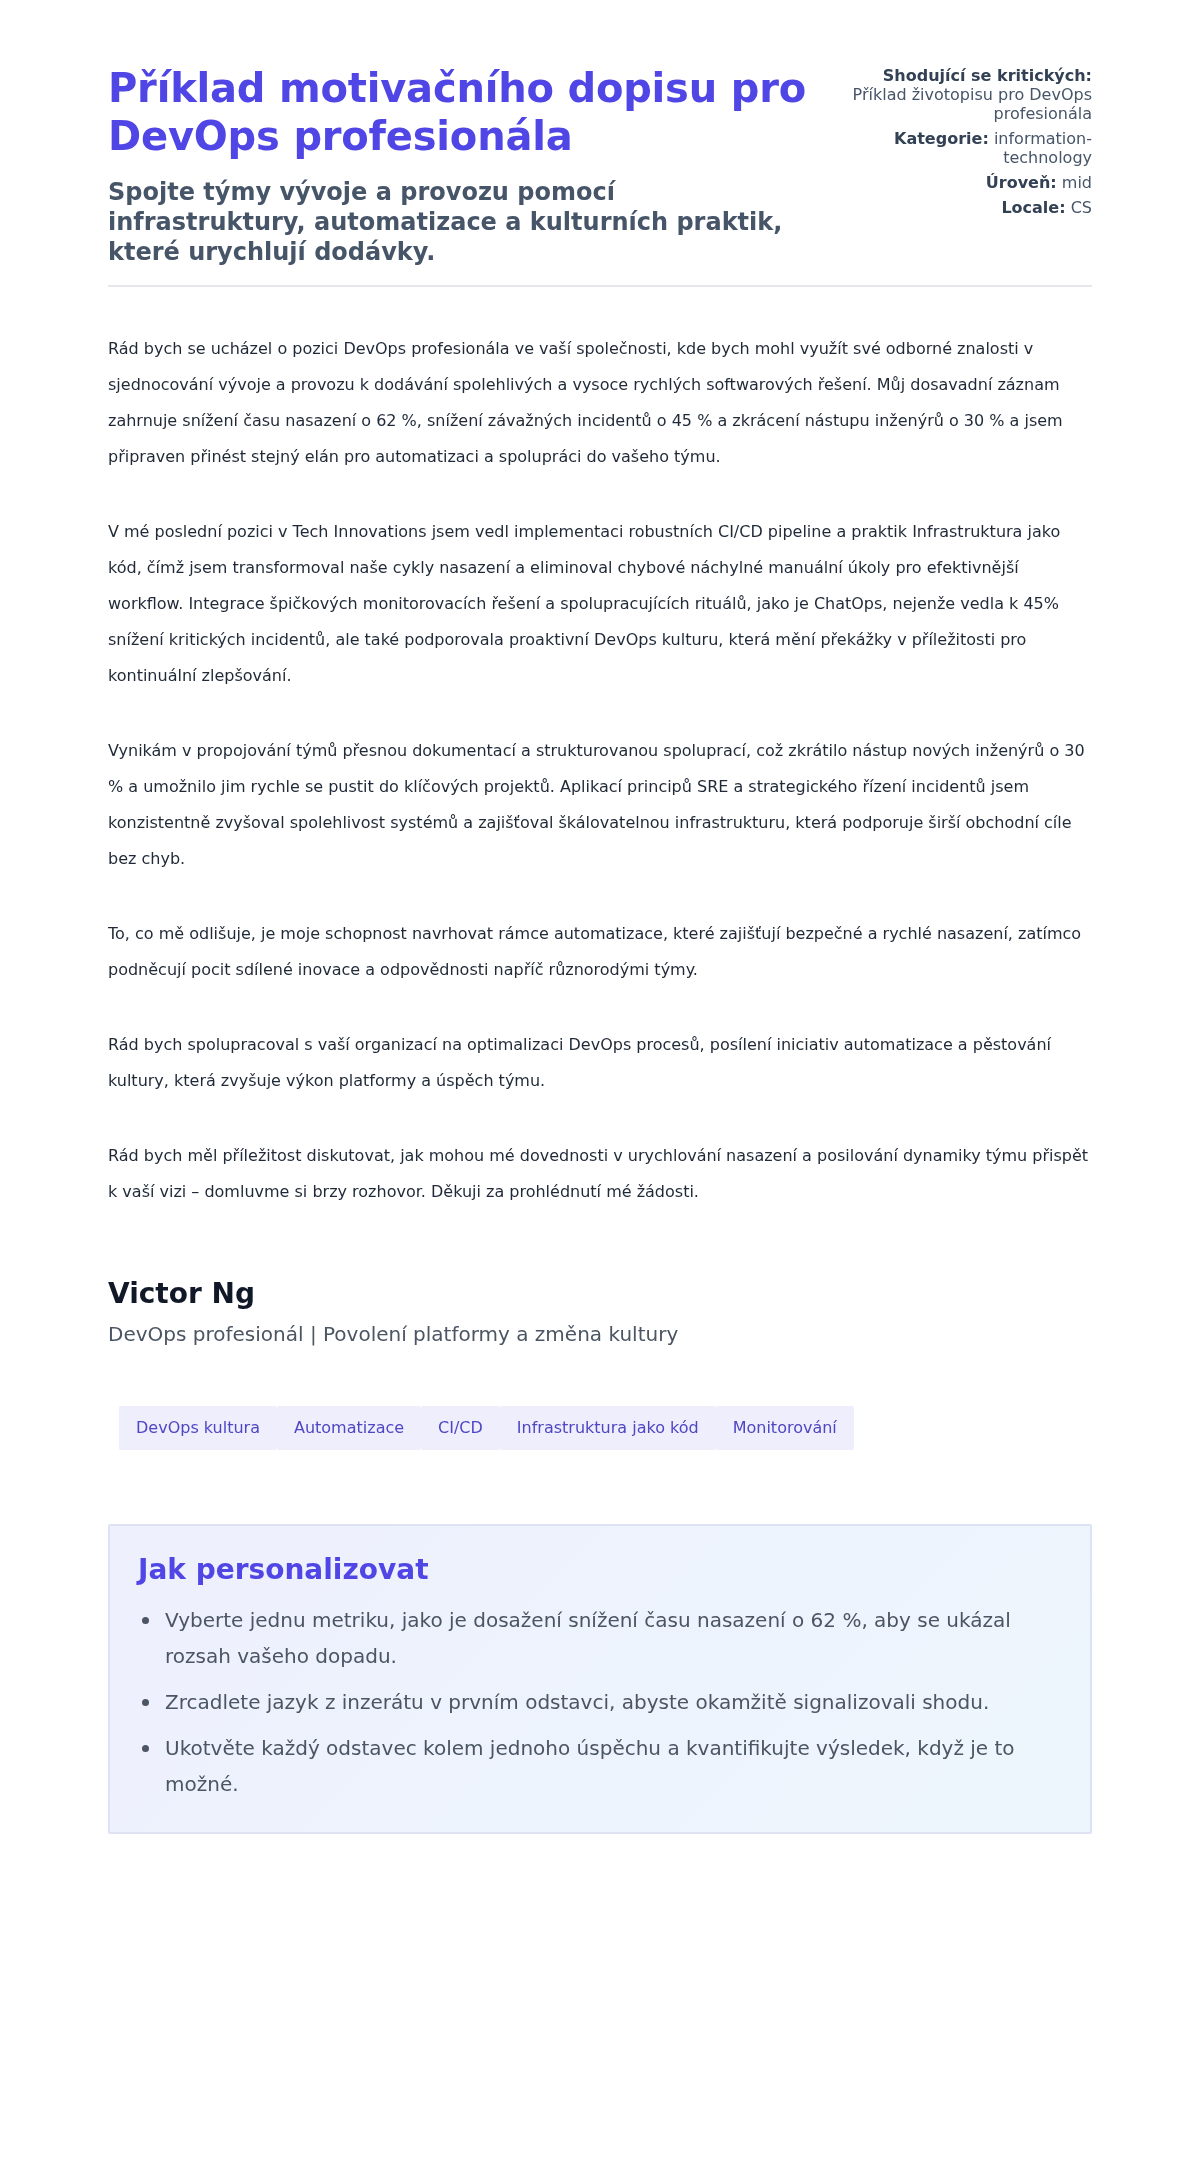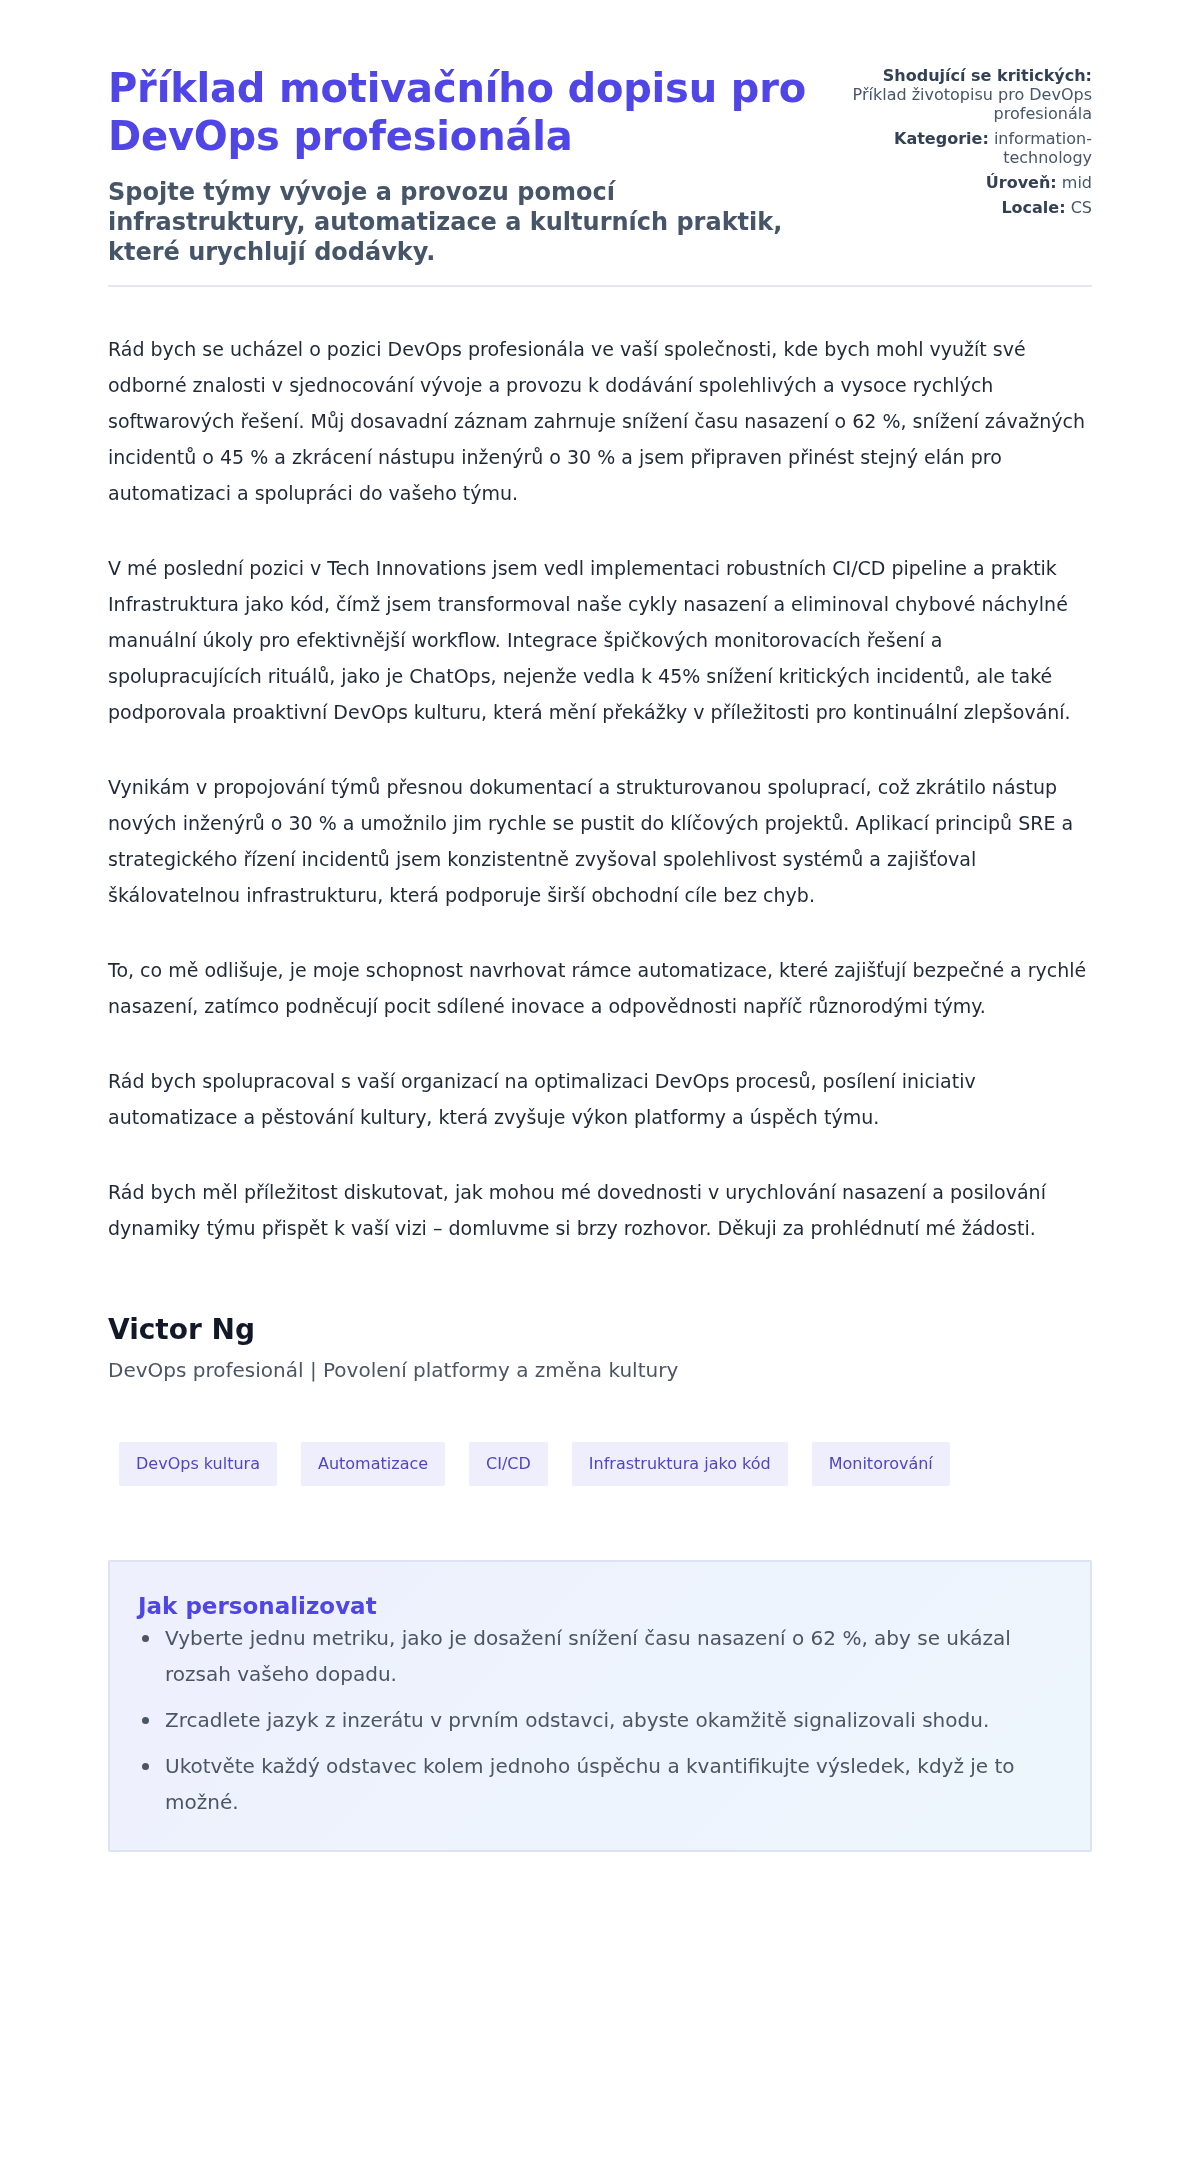--- a/index.html
+++ b/index.html
@@ -52,21 +52,21 @@
     
     .letter { margin-top: 44px; }
     .salutation {
       font-size: 20px;
       font-weight: bold;
       color: #4f46e5;
       line-height: 28px;
       margin-bottom: 30px;
     }
     .para {
-      font-size: 19px;
+      font-size: 16px;
       line-height: 36px;
       color: #1f2937;
       margin-bottom: 39px;
     }
     .signature { margin-top: 70px; }
     .sig-name {
       font-size: 28px;
       font-weight: bold;
       color: #111827;
       line-height: 28px;
@@ -74,21 +74,21 @@
     .sig-title {
       font-size: 20px;
       color: #4b5563;
       line-height: 28px;
       margin-top: 12px;
     }
 
     
     .tags {
       display: flex;
-      gap: 24px;
+      gap: 0;
       margin-top: 58px;
       padding-left: 11px;
     }
     .tag {
       background: #eeeefc;
       color: #4f46c5;
       font-size: 16px;
       line-height: 20px;
       padding: 12px 17px;
       border-radius: 2px;
@@ -96,24 +96,25 @@
 
     
     .tips {
       margin-top: 74px;
       border: 2px solid #dde3f3;
       border-radius: 2px;
       background: linear-gradient(135deg, #eef0fd 0%, #edf6fd 100%);
       padding: 30px 28px 30px 28px;
     }
     .tips-title {
-      font-size: 23px;
+      font-size: 28px;
       font-weight: bold;
       color: #4f46e5;
       line-height: 28px;
+      margin-bottom: 18px;
     }
     .tips-list {
       list-style: none;
       padding-left: 0;
     }
     .tips-item {
       position: relative;
       padding-left: 27px;
       font-size: 20px;
       line-height: 36px;

